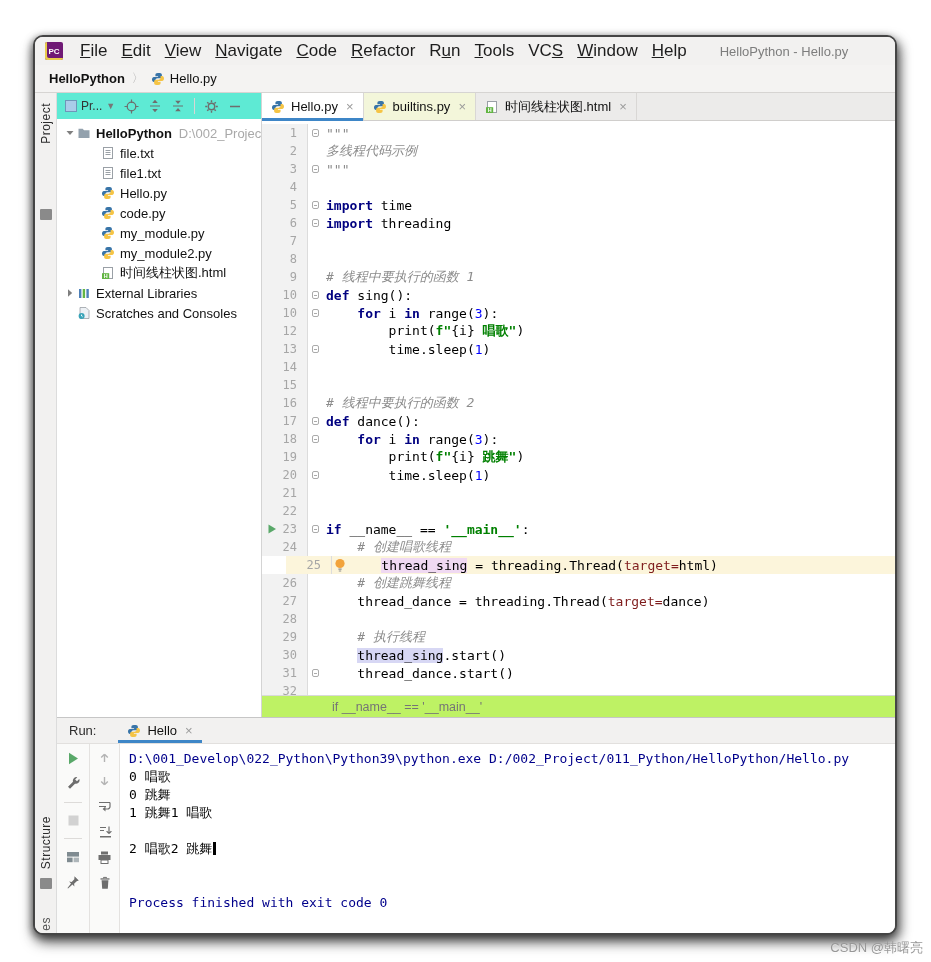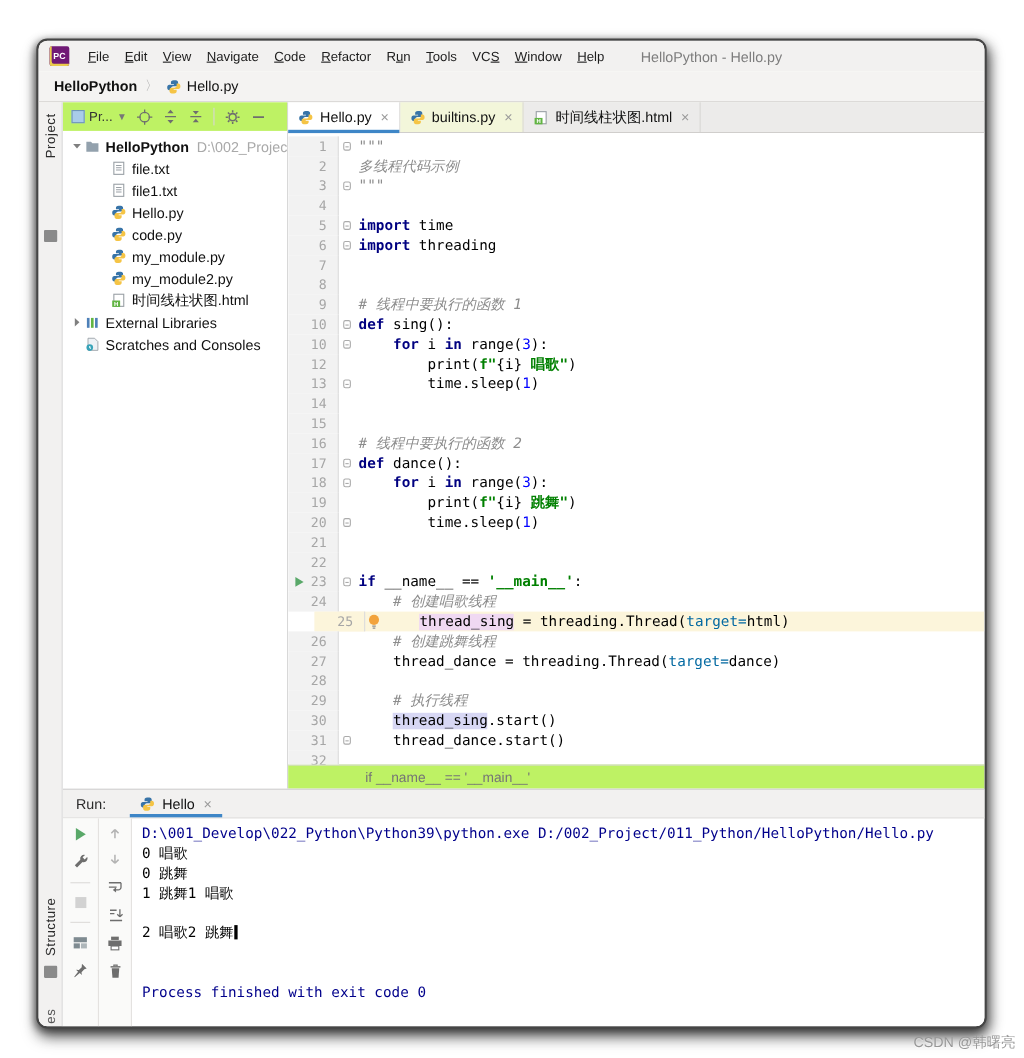--- a/index.html
+++ b/index.html
@@ -12,21 +12,21 @@
     position:absolute; left:33px; top:35px; width:864px; height:900px;
     border:2px solid #454545; border-radius:10px; overflow:hidden; background:#fff;
     box-shadow: 3px 5px 12px rgba(0,0,0,.55), -2px 2px 7px rgba(0,0,0,.35), 0 8px 14px rgba(0,0,0,.35);
     display:flex; flex-direction:column;
   }
   
   .menubar { height:28px; flex:none; background:#F2F1F0; display:flex; align-items:center; padding:0 10px; }
   .pc-logo { width:18px; height:18px; flex:none; background:#701a75; color:#fff; font-size:8px; font-weight:bold;
     display:flex; align-items:center; justify-content:center; border-radius:2px; margin-right:10px;
     box-shadow: inset 2px -2px 0 #E9CB4C; text-align: center; }
-  .menu-item { padding:3px 7px; font-size:12px; color:#1d1d1d; cursor:default; }
+  .menu-item { padding:3px 7px; font-size:17px; color:#1d1d1d; cursor:default; }
   .menu-item u { text-decoration:underline; }
   .win-title { color:#7d7d7d; font-size:13px; margin-left:26px; white-space:nowrap; }
   
   .breadcrumbs { height:28px; flex:none; background:#F4F3F2; border-bottom:1px solid #D6D4D2;
     display:flex; align-items:center; padding-left:14px; font-size:13px; }
   .crumb-project { font-weight:bold; color:#111; }
   .crumb-sep { color:#b0b0b0; margin:0 7px; font-size:12px; }
   .crumb-file { color:#111; margin-left:5px; }
   .icon { display:inline-flex; align-items:center; justify-content:center; line-height:0; }
   
@@ -35,21 +35,21 @@
   .v-label { writing-mode:vertical-rl; transform:rotate(180deg); font-size:12px; color:#2b2b2b;
     position:absolute; left:4px; letter-spacing:.5px; }
   .stripe-sq { position:absolute; left:5px; width:12px; height:11px; background:#8A8A8A; border-radius:1px; }
   .v-top { top:10px; }
   .v-bottom { bottom:64px; }
   .v-partial { bottom:2px; color:#555; }
   .main-col { flex:1; display:flex; flex-direction:column; min-width:0; }
   .workspace { flex:1; display:flex; min-height:0; }
   
   .project-panel { width:205px; flex:none; border-right:1px solid #D4D4D4; background:#fff; display:flex; flex-direction:column; }
-  .project-toolbar { height:26px; flex:none; background:#bef264; display:flex; align-items:center; padding:0 8px; gap:9px; }
+  .project-toolbar { height:26px; flex:none; background:#5eead4; display:flex; align-items:center; padding:0 8px; gap:9px; }
   .proj-sel { display:flex; align-items:center; gap:4px; font-size:12px; color:#333; }
   .proj-sel-sq { width:12px; height:12px; background:#A9CCE9; border:1px solid #6E96B8; }
   .caret-down { font-size:9px; color:#777; }
   .tb-sep { width:1px; height:16px; background:#D8D6D4; }
   .tree { flex:1; overflow:hidden; padding-top:4px; font-size:13px; }
   .tree-row { height:20px; display:flex; align-items:center; white-space:nowrap; }
   .tree-row.lvl0 { padding-left:6px; }
   .tree-row.lvl1 { padding-left:44px; }
   .chev-slot { width:14px; flex:none; display:inline-flex; justify-content:center; }
   .tree-icon { margin-right:5px; flex:none; }
@@ -76,21 +76,21 @@
   .fold-mark { position:absolute; left:4px; top:5px; width:7px; height:8px; border:1px solid #ABABAB; border-radius:2px; background:#fff; }
   .fold-mark::after { content:""; position:absolute; left:1px; right:1px; top:3px; height:1px; background:#ABABAB; }
   .bulb-ico { position:absolute; left:2px; top:2px; }
   .code-text { padding-left:2px; }
   .line-hl { background:#FCF5DB;margin-left:24px; }
   .line-hl .gutter { background:#FCF5DB; }
   .kw  { color:#000080; font-weight:bold; }
   .str { color:#008000; font-weight:bold; }
   .com { color:#8C8C8C; font-style:italic; }
   .num { color:#0000FF; }
-  .prm { color:#0369a1; }
+  .prm { color:#7f1d1d; }
   .pln { color:#000; }
   .hlw { color:#000; background:#F0D9F2; }
   .hlr { color:#000; background:#D7D7F4; }
   .context-bar { height:22px; flex:none; background:#bef264; border-top:1px solid #D9D9D9;
     display:flex; align-items:center; padding-left:70px; font-size:12.5px; color:#757575; }
   
   .run-panel { height:216px; flex:none; display:flex; flex-direction:column; border-top:1px solid #C6C6C6; background:#fff; }
   .run-header { height:26px; flex:none; background:#F2F1F0; border-bottom:1px solid #E2E0DE; display:flex; align-items:stretch; padding-left:12px; }
   .run-label { font-size:13px; color:#2b2b2b; align-self:center; margin-right:22px; }
   .run-tab { display:flex; align-items:center; gap:6px; padding:0 9px; font-size:13px; color:#111; position:relative; }

